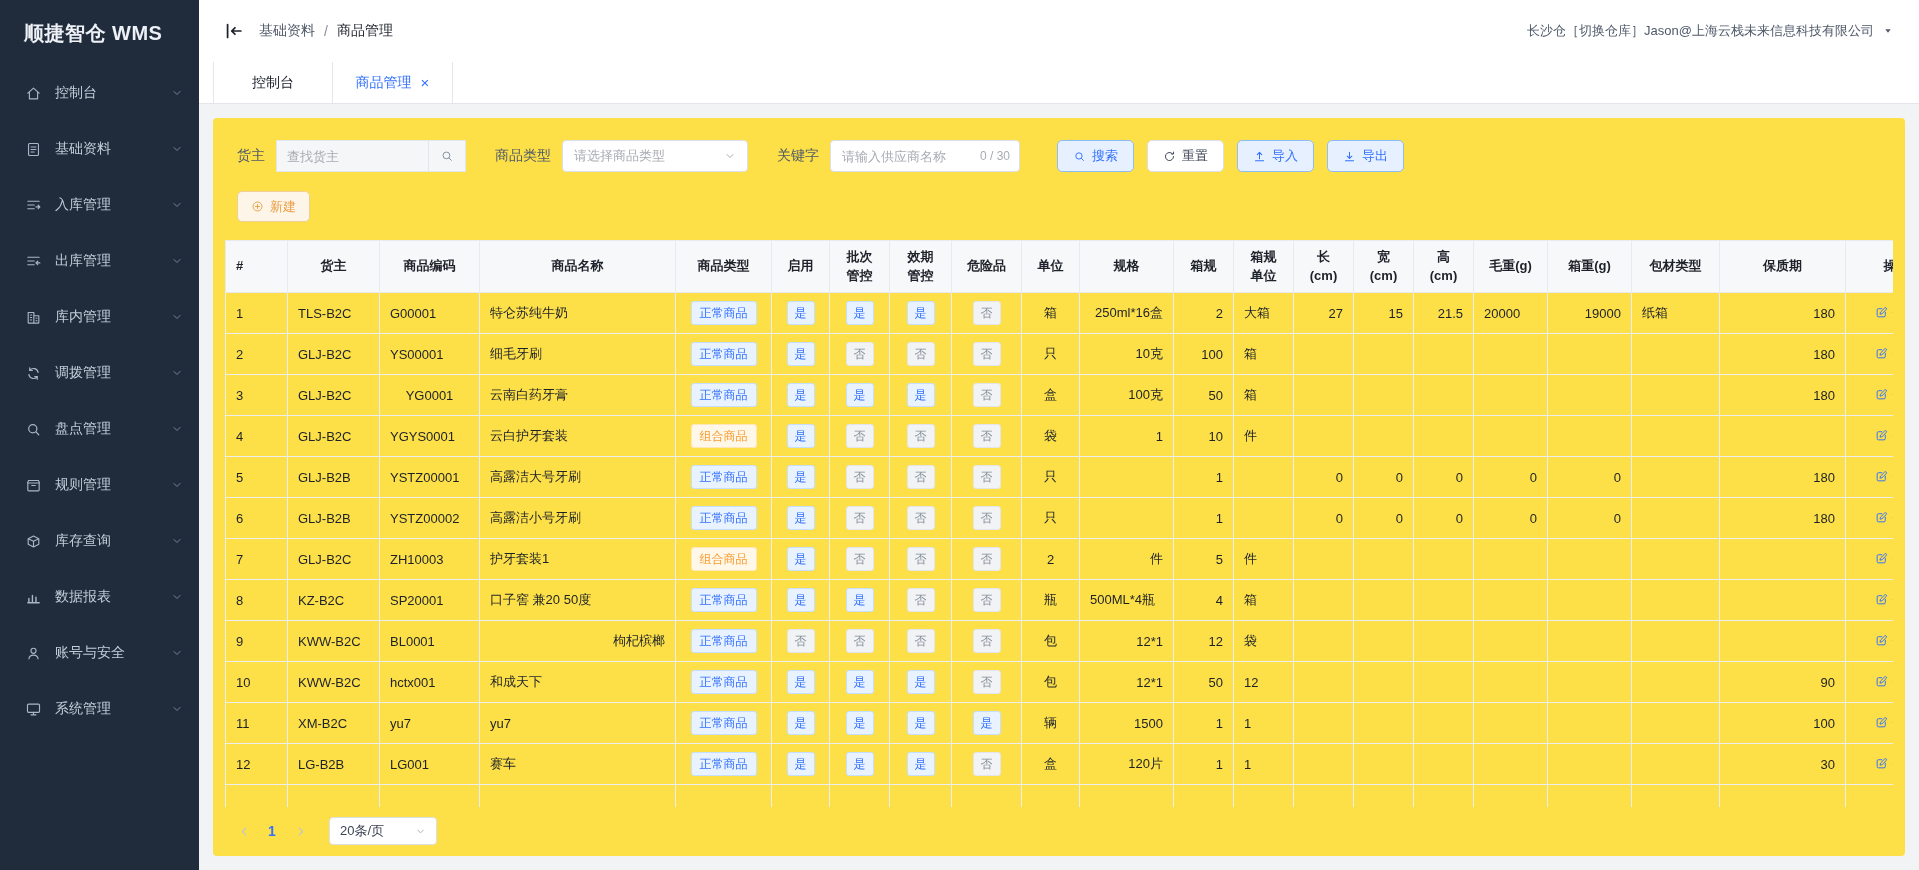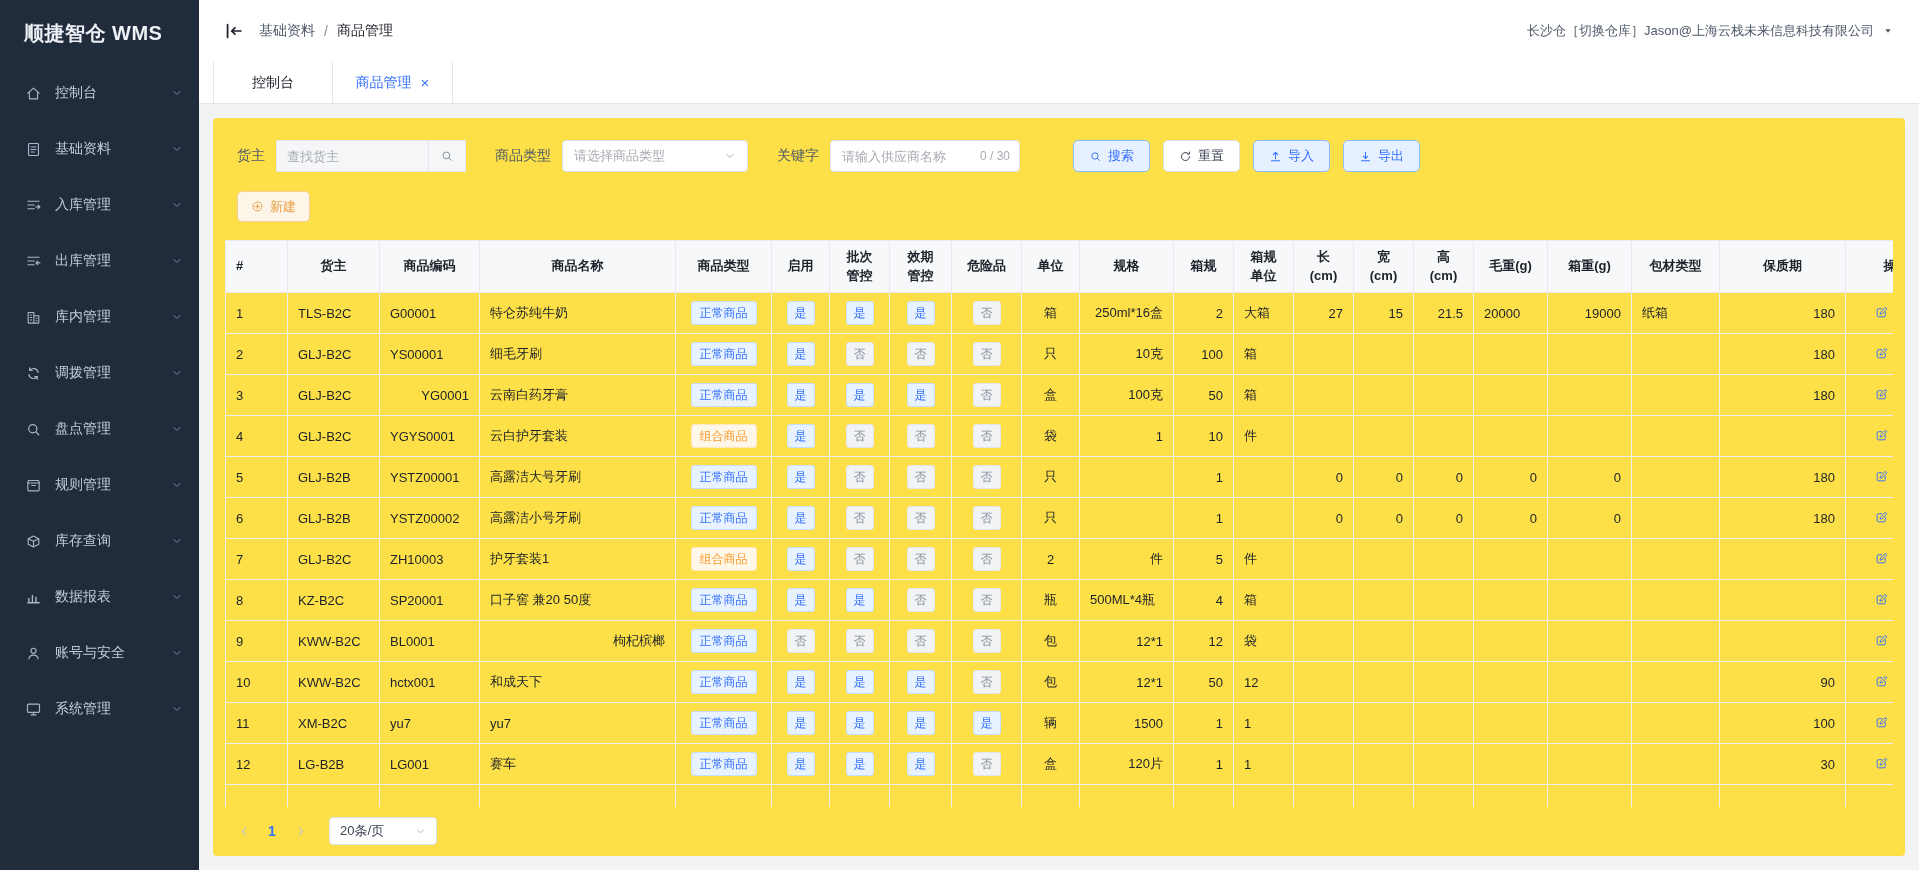--- a/index.html
+++ b/index.html
@@ -49,21 +49,21 @@
   .owner-box { width:190px; height:32px; background:#f5f6f8; border:1px solid #e5e6eb; border-radius:0; display:flex; overflow:hidden; }
   .owner-box input { flex:1; min-width:0; border:none; outline:none; background:transparent; padding:0 10px; font-size:13px; color:#1d2129; }
   .owner-suffix { width:37px; border-left:1px solid #e5e6eb; display:flex; align-items:center; justify-content:center; color:#86909c; cursor:pointer; }
   .owner-suffix svg { width:14px; height:14px; }
   .sel { width:186px; height:32px; background:#fff; border:1px solid #dcdfe6; border-radius:4px; display:flex; align-items:center; justify-content:space-between; padding:0 11px; font-size:13px; color:#a8abb2; cursor:pointer; }
   .sel svg { width:12px; height:12px; color:#a8abb2; }
   .kw-box { width:190px; height:32px; background:#fff; border:1px solid #dcdfe6; border-radius:4px; display:flex; align-items:center; }
   .kw-box input { flex:1; min-width:0; border:none; outline:none; padding:0 6px 0 11px; font-size:13px; color:#1d2129; background:transparent; }
   .counter { font-size:12px; color:#a8abb2; padding-right:9px; white-space:nowrap; }
   input::placeholder { color:#a8abb2; }
-  .btn-group { display:flex; gap:13px; margin-left:24px;align-items:center; }
+  .btn-group { display:flex; gap:13px; margin-left:8px;align-items:center; }
   .btn { height:32px; border-radius:5px; border:1px solid transparent; display:inline-flex; align-items:center; gap:6px; padding:0 15px; font-size:13px; cursor:pointer; white-space:nowrap; font-family:inherit; }
   .btn svg { width:13px; height:13px; }
   .btn-blue  { background:#e6f0fe; border-color:#8ebdf9; color:#3370ff; }
   .btn-plain { background:#fff; border-color:#dcdfe6; color:#3c4353; }
   .btn-warn  { background:#fdf5e8; border-color:#f0cf96; color:#e99d42; height:31px; padding:0 13px; border-radius:5px; }
   .create-row { margin:19px 0 18px; padding-left:12px; }
 
   
   .table-clip { overflow:hidden; height:567px; }
   table { width:100%; border-collapse:collapse; table-layout:fixed; font-size:13px; }
@@ -494,21 +494,21 @@
                   <td class="fixed-col" style="text-align: center;"><a class="edit-link">
                       <svg viewBox="0 0 24 24">
                         <use href="#i-edit"></use>
                       </svg>
                       <span>修改</span>
                     </a></td>
                 </tr>
                 <tr>
                   <td style="text-align: left;">3</td>
                   <td style="text-align: left;">GLJ-B2C</td>
-                  <td style="text-align: right;">YG0001</td>
+                  <td style="text-align: center;">YG0001</td>
                   <td style="text-align: left;">云南白药牙膏</td>
                   <td style="text-align: center;"><span class="tag tag-blue">正常商品</span></td>
                   <td style="text-align: center;"><span class="tag mini tag-blue">是</span></td>
                   <td style="text-align: center;"><span class="tag mini tag-blue">是</span></td>
                   <td style="text-align: center;"><span class="tag mini tag-blue">是</span></td>
                   <td style="text-align: center;"><span class="tag mini tag-grey">否</span></td>
                   <td style="text-align: center;">盒</td>
                   <td style="text-align: right;">100克</td>
                   <td style="text-align: right;">50</td>
                   <td style="text-align: left;">箱</td>

